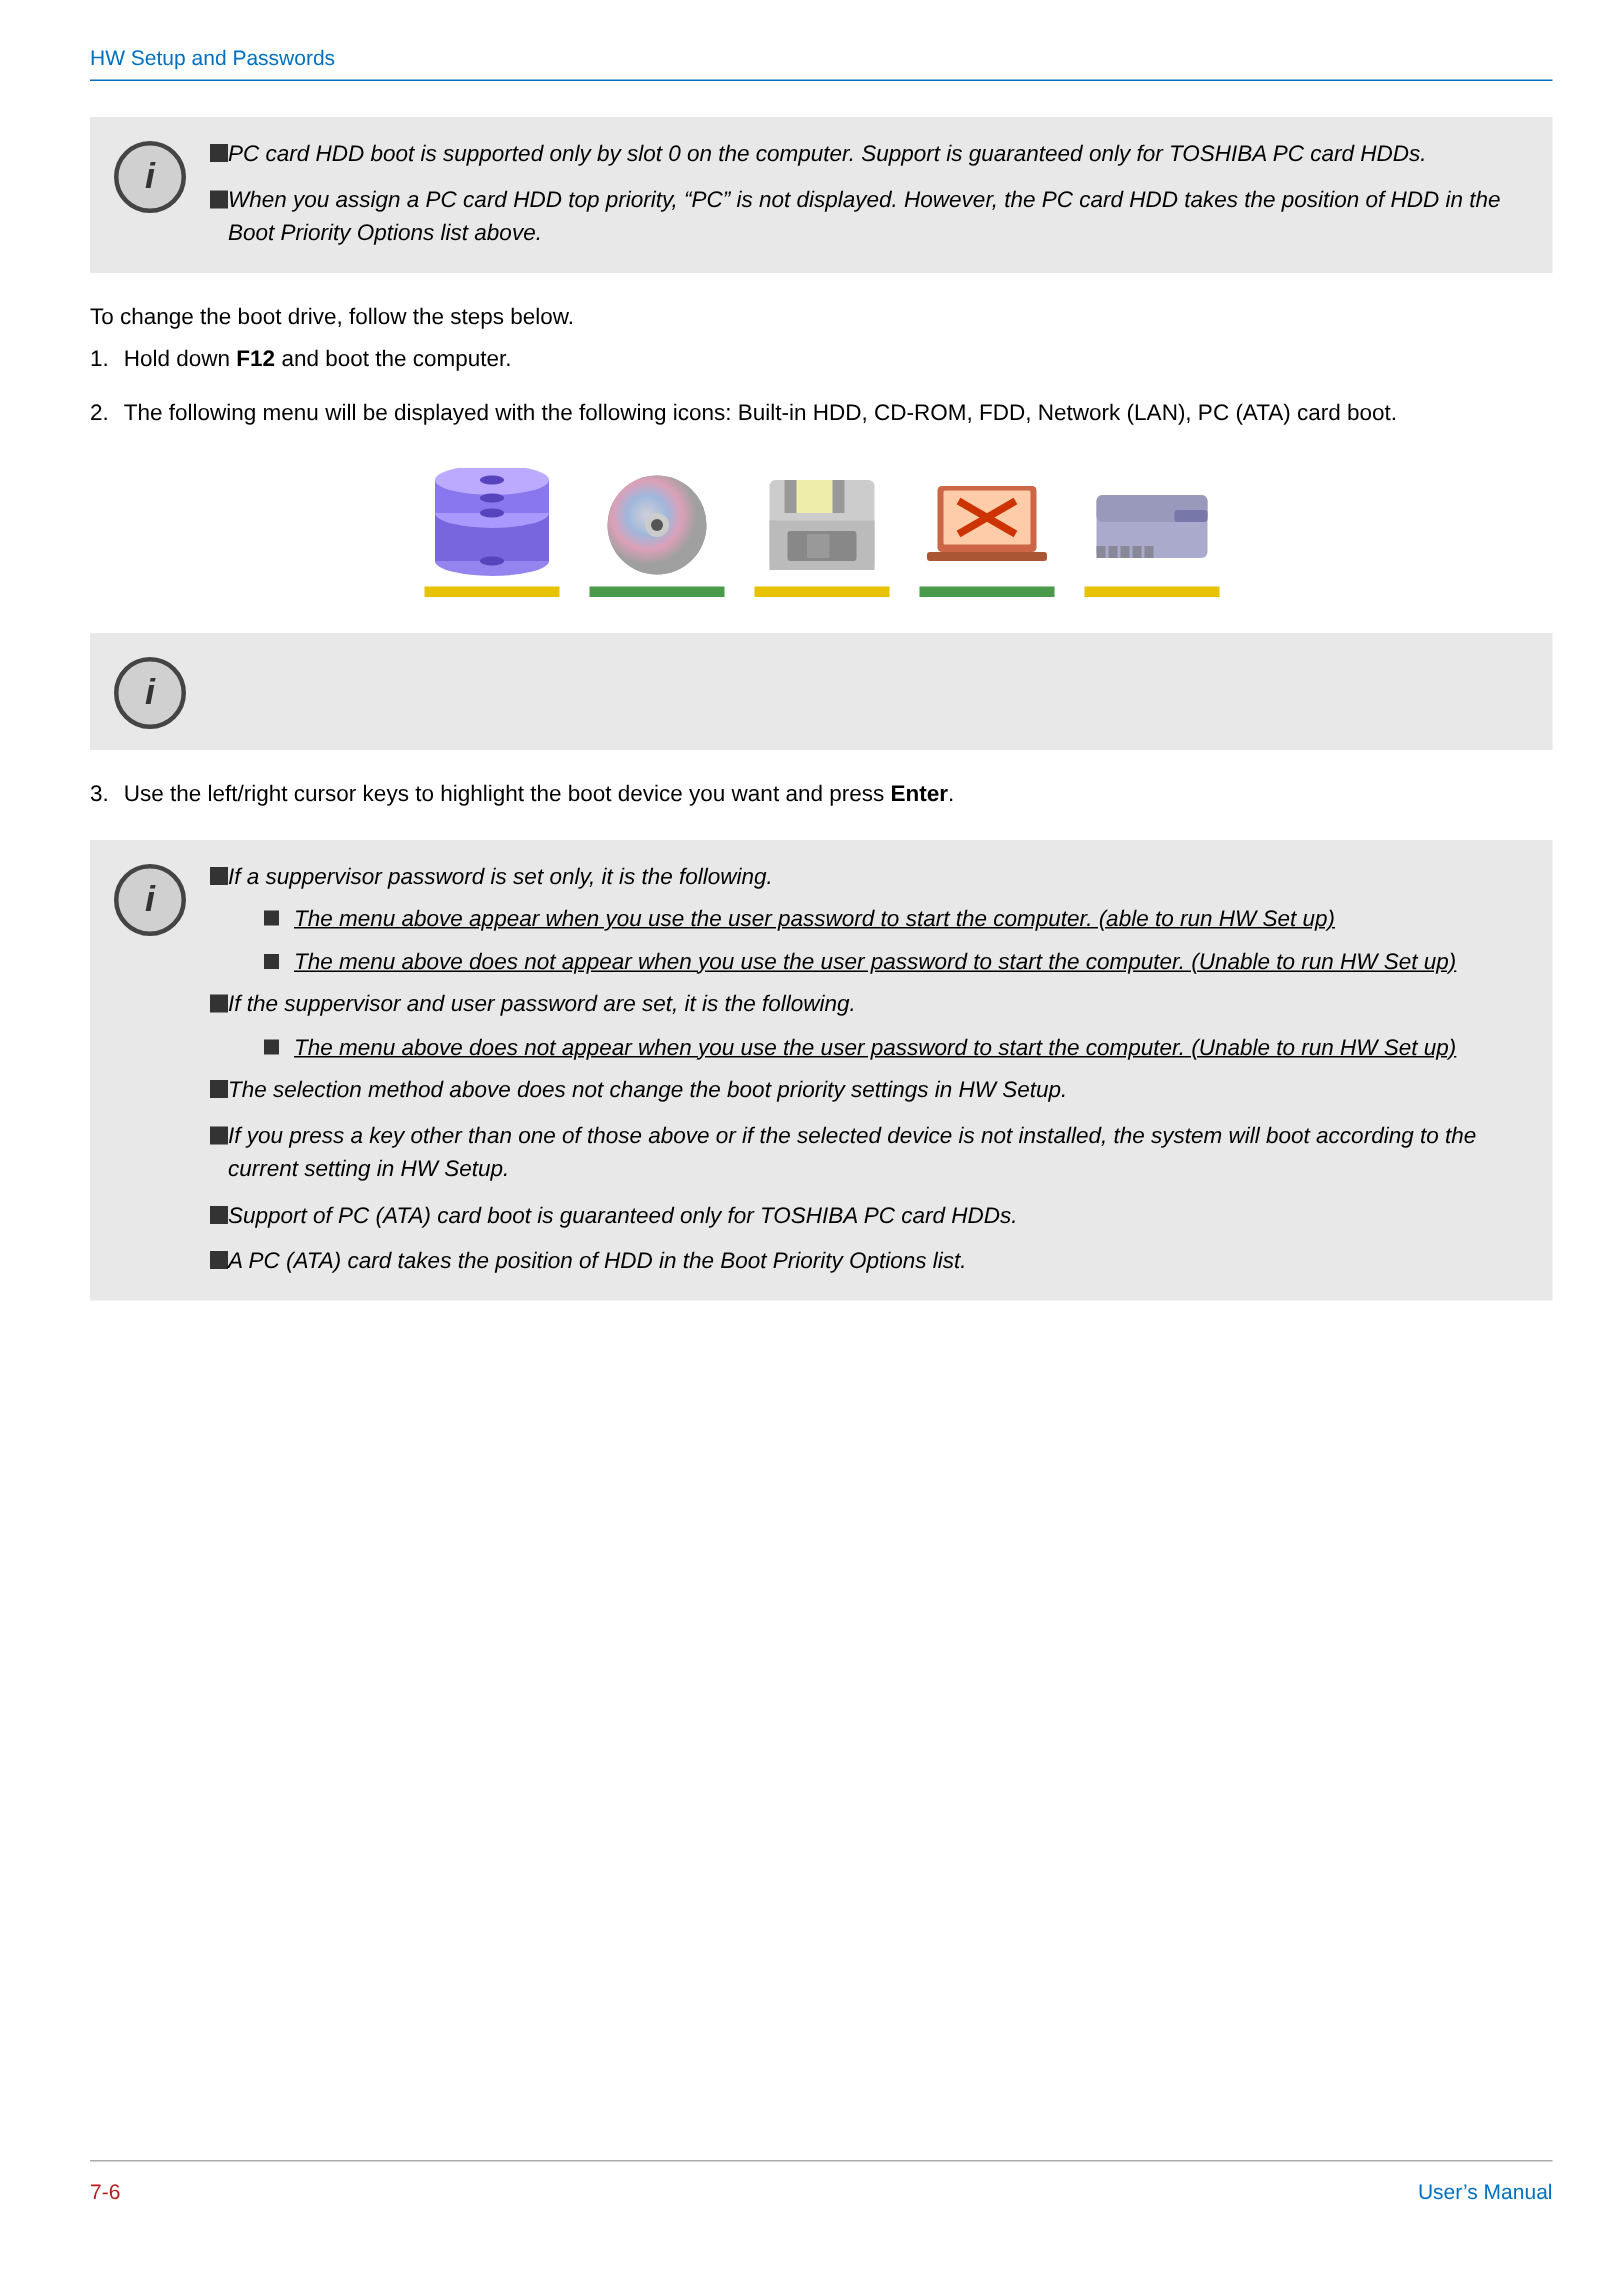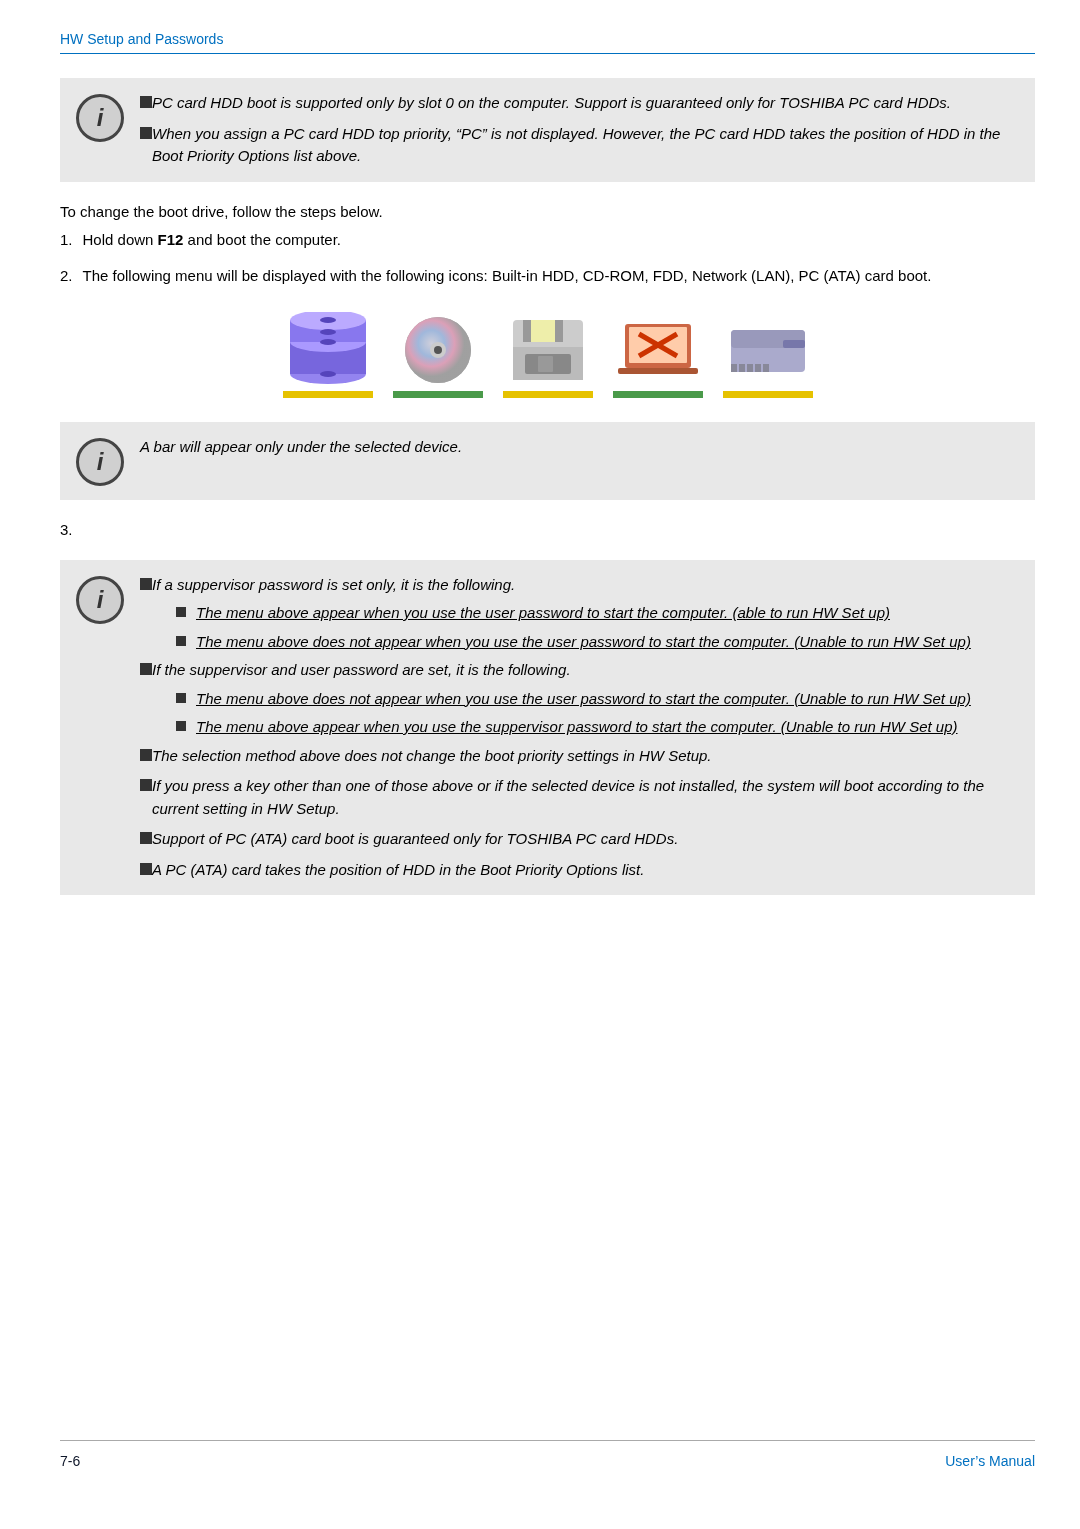--- a/index.html
+++ b/index.html
@@ -171,21 +171,21 @@
       border-top: 1px solid #aaa;
       padding-top: 8px;
       display: flex;
       justify-content: space-between;
       align-items: center;
       margin-top: auto;
       padding-top: 12px;
     }
     .footer-left {
       font-size: 14px;
-      color: #0f172a;
+      color: #b91c1c;
     }
     .footer-right {
       font-size: 14px;
       color: #0070c0;
     }
   </style>
 </head>
 <body>
 
 <div class="page-container">
@@ -302,28 +302,26 @@
           <rect x="32" y="52" width="6" height="8" fill="#888899"></rect>
           <rect x="40" y="52" width="6" height="8" fill="#888899"></rect>
         </svg>
         <div class="device-bar bar-yellow"></div>
       </div>
 
     </div>
 
     <div class="note-box">
       <div class="info-icon">i</div>
-      <div class="note-content">
-        <p style="font-style:italic; font-size:15px; line-height:1.5;">A bar will appear only under the selected device.</p>
-      </div>
     </div>
 
     <ol class="numbered-list" style="margin-bottom:18px;">
       <li>
         <span class="num-label">3.</span>
+        <span>Use the left/right cursor keys to highlight the boot device you want and press <strong>Enter</strong>.</span>
       </li>
     </ol>
 
     <div class="note-box">
       <div class="info-icon">i</div>
       <div class="note-content">
 
         <ul class="bullet-list">
           <li>
             <span class="bullet-square"></span>
@@ -346,24 +344,20 @@
         <ul class="bullet-list" style="margin-top:6px;">
           <li>
             <span class="bullet-square"></span>
             <div>
               <span>If the suppervisor and user password are set, it is the following.</span>
               <ul class="sub-bullet-list">
                 <li>
                   <span class="bullet-square-small"></span>
                   <span>The menu above does not appear when you use the user password to start the computer. (Unable to run HW Set up)</span>
                 </li>
-                <li>
-                  <span class="bullet-square-small"></span>
-                  <span>The menu above appear when you use the suppervisor password to start the computer. (Unable to run HW Set up)</span>
-                </li>
               </ul>
             </div>
           </li>
         </ul>
 
         <ul class="bullet-list" style="margin-top:6px;">
           <li>
             <span class="bullet-square"></span>
             <span>The selection method above does not change the boot priority settings in HW Setup.</span>
           </li>

